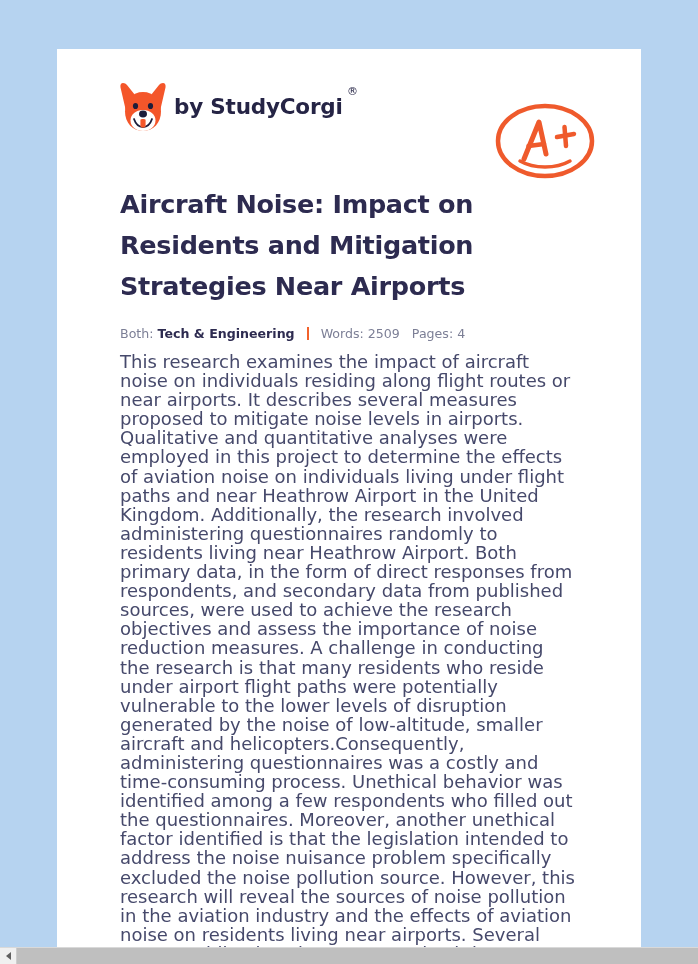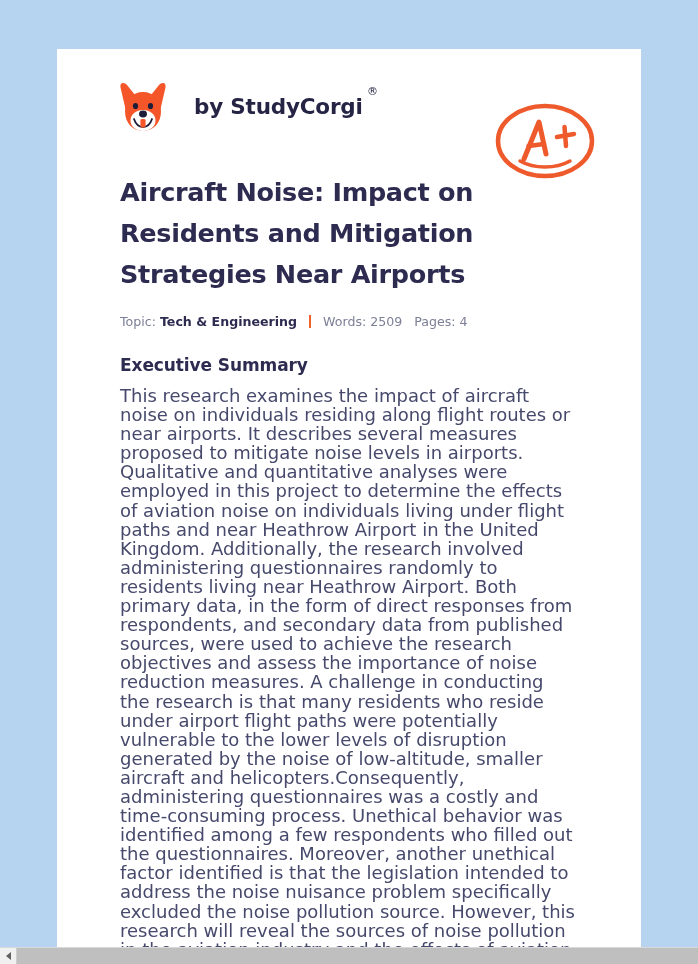--- a/index.html
+++ b/index.html
@@ -43,21 +43,21 @@
     position: relative;
     height: 115px;
     display: flex;
     align-items: center;
     padding: 0 63px;
   }
 
   .brand {
     display: flex;
     align-items: center;
-    gap: 28px;
+    gap: 8px;
   }
 
   .corgi-logo {
     width: 46px;
     height: 52px;
     display: block;
     flex: none;
   }
 
   .brand-text {
@@ -91,21 +91,21 @@
 
   .grade-badge svg { display: block; width: 100%; height: 100%; }
 
   
   .doc-title {
     font-size: 25.5px;
     line-height: 41px;
     font-weight: 700;
     color: #2d2b50;
     letter-spacing: -0.3px;
-    margin-top: 8px;
+    margin-top: 20px;
     max-width: 400px;
   }
 
   
   .doc-meta {
     margin-top: 19px;
     font-size: 12.6px;
     color: #7c7f96;
     display: flex;
     align-items: center;
@@ -243,28 +243,27 @@
           <path d="M26 60 C40 68 62 68 76 60" fill="none" stroke="#ef5a2c" stroke-width="3.5" stroke-linecap="round"></path>
         </svg>
       </div>
     </div>
 
     <div class="page-inner">
 
       <h1 class="doc-title">Aircraft Noise: Impact on Residents and Mitigation Strategies Near Airports</h1>
 
       <div class="doc-meta">
-        <span class="meta-label">Topic:</span>
+        <span class="meta-label">Both:</span>
         <span class="meta-topic">Tech &amp; Engineering</span>
         <span class="meta-sep"></span>
         <span class="meta-words">Words: 2509</span>
         <span class="meta-pages">Pages: 4</span>
       </div>
 
-      <h2 class="section-heading">Executive Summary</h2>
       <p class="body-text">This research examines the impact of aircraft noise on individuals residing along flight routes or near airports. It describes several measures proposed to mitigate noise levels in airports. Qualitative and quantitative analyses were employed in this project to determine the effects of aviation noise on individuals living under flight paths and near Heathrow Airport in the United Kingdom. Additionally, the research involved administering questionnaires randomly to residents living near Heathrow Airport. Both primary data, in the form of direct responses from respondents, and secondary data from published sources, were used to achieve the research objectives and assess the importance of noise reduction measures. A challenge in conducting the research is that many residents who reside under airport flight paths were potentially vulnerable to the lower levels of disruption generated by the noise of low-altitude, smaller aircraft and helicopters.Consequently, administering questionnaires was a costly and time-consuming process. Unethical behavior was identified among a few respondents who filled out the questionnaires. Moreover, another unethical factor identified is that the legislation intended to address the noise nuisance problem specifically excluded the noise pollution source. However, this research will reveal the sources of noise pollution in the aviation industry and the effects of aviation noise on residents living near airports. Several recent publications have summarized the individual and communal effects of aviation noise.</p>
 
       <h2 class="section-heading tight">Introduction</h2>
       <p class="body-text tight">The term noise refers to unwanted sound produced when a disturbance occurs. One of the most devastating environmental</p>
 
     </div>
   </div>
 
   <div class="scrollbar">
     <div class="scroll-btn">

